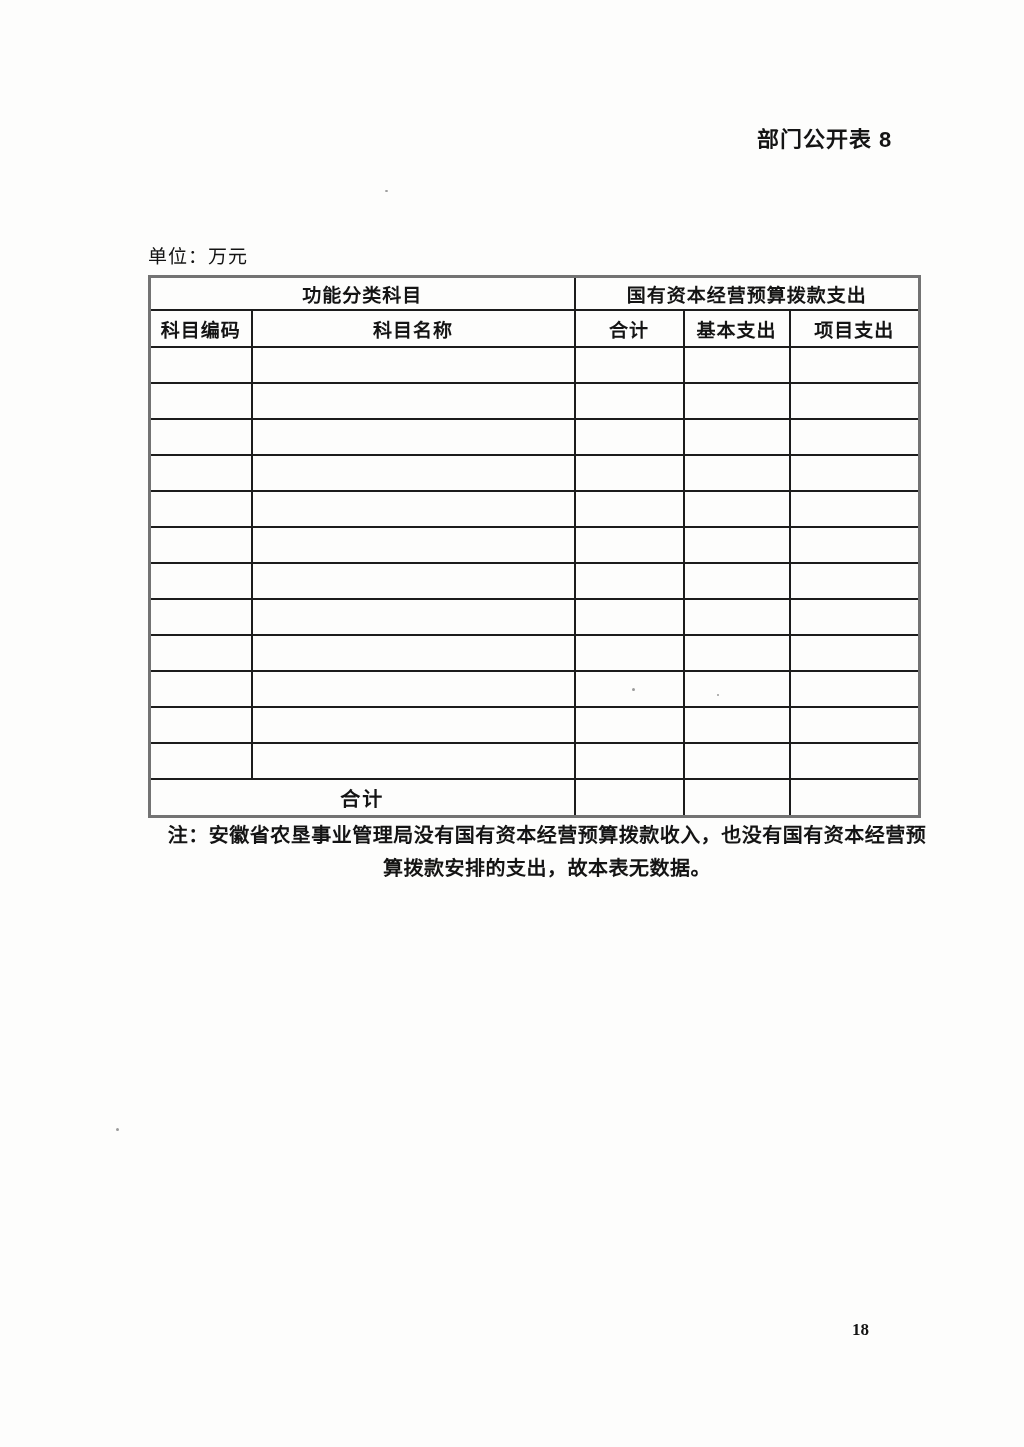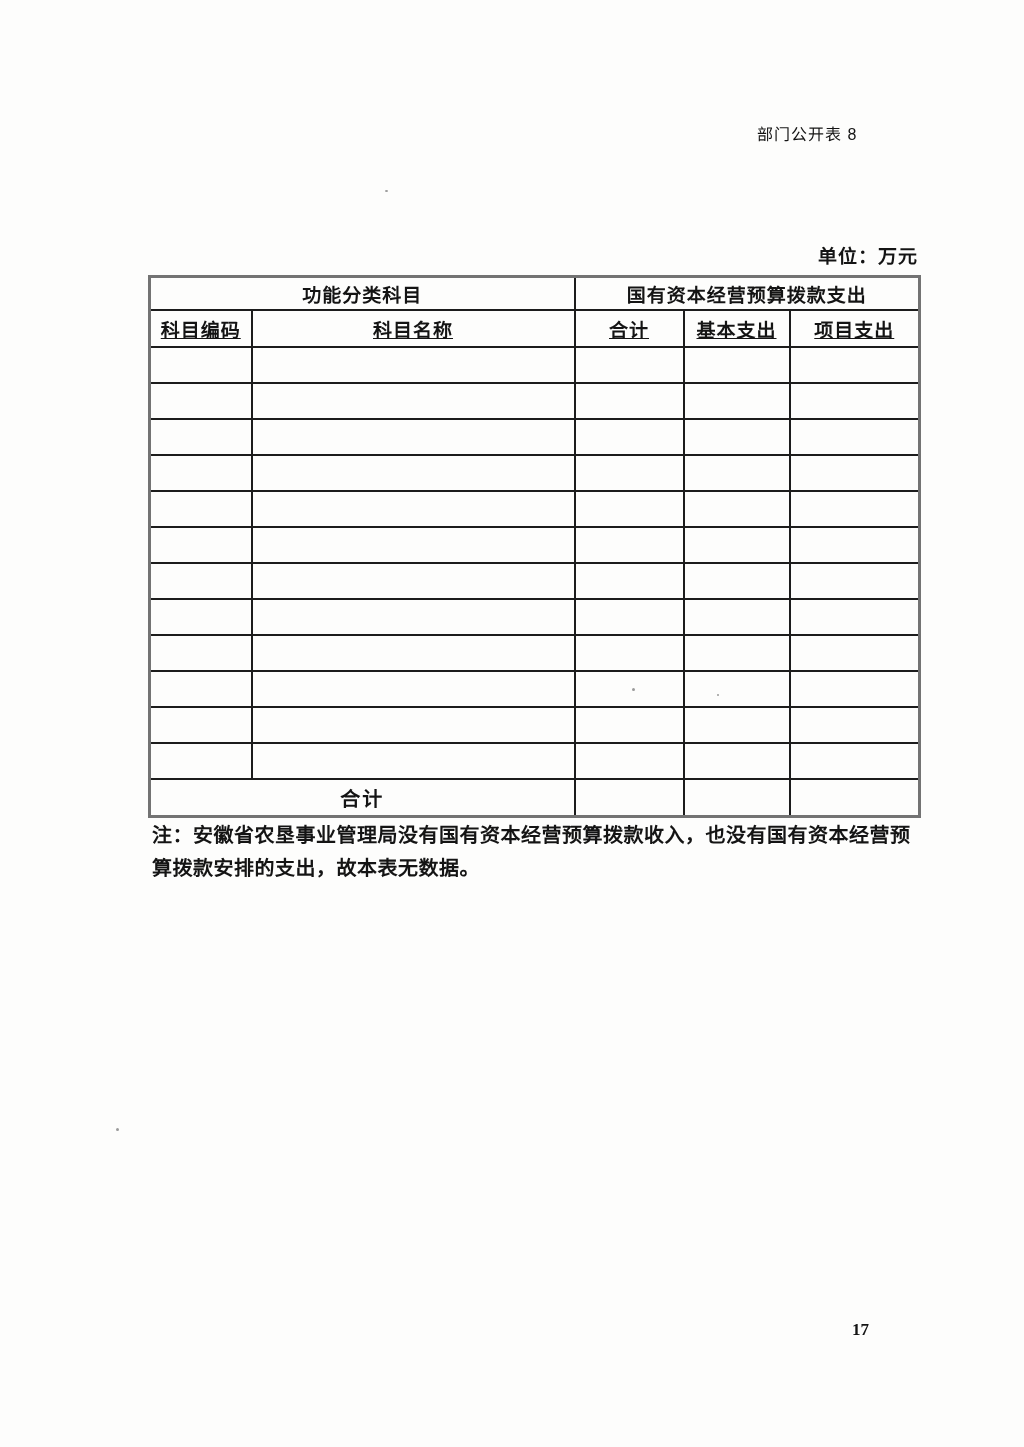--- a/index.html
+++ b/index.html
@@ -14,45 +14,45 @@
     margin: 0 auto;
     background: #fdfdfc;
     font-family: "Liberation Sans", sans-serif;
     color: #141414;
     overflow: hidden;
   }
   .doc-label {
     position: absolute;
     top: 121px;
     left: 757px;
-    font-size: 16px;
+    font-size: 22px;
     letter-spacing: 1px;
-    font-weight: 400;
+    font-weight: 700;
     white-space: nowrap;
   }
   .title {
     position: absolute;
     top: 189px;
     left: 148px;
     width: 770px;
     margin: 0;
     text-align: center;
     font-size: 26px;
     font-weight: 700;
     letter-spacing: 0.5px;
     white-space: nowrap;
   }
   .unit-label {
     position: absolute;
     top: 241px;
     left: 148px;
     width: 770px;
-    text-align: right;
+    text-align: left;
     font-size: 19px;
-    font-weight: 700;
+    font-weight: 400;
     letter-spacing: 1px;
   }
   table.budget-table {
     position: absolute;
     top: 275px;
     left: 148px;
     width: 770px;
     border-collapse: collapse;
     table-layout: fixed;
     border: 3px solid #737373;
@@ -64,37 +64,38 @@
     text-align: center;
     vertical-align: middle;
     font-size: 19px;
     overflow: hidden;
   }
   .budget-table thead th {
     font-weight: 700;
     letter-spacing: 1px;
   }
   .budget-table tr.group-row th { height: 31px; }
-  .budget-table tr.cols-row th { height: 35px; text-decoration: underline; }
+  .budget-table tr.cols-row th { height: 35px; }
   .budget-table tbody td { height: 34px; }
   .budget-table tfoot td { height: 35px; }
   .budget-table tfoot .total-label {
     font-weight: 700;
     font-size: 20px;
     letter-spacing: 2px;
   }
   .note {
     position: absolute;
     top: 819px;
     left: 152px;
     width: 790px;
     font-size: 20px;
     line-height: 33px;
     font-weight: 600;
     letter-spacing: 0.5px;
+    text-align: center;
   }
   .page-number {
     position: absolute;
     top: 1320px;
     left: 852px;
     font-family: "Liberation Serif", serif;
     font-size: 17px;
     font-weight: 700;
   }
   .speck {
@@ -228,20 +229,20 @@
         <td></td>
       </tr>
     </tfoot>
   </table>
 
   <div class="note">
     <div>注：安徽省农垦事业管理局没有国有资本经营预算拨款收入，也没有国有资本经营预</div>
     <div>算拨款安排的支出，故本表无数据。</div>
   </div>
 
-  <div class="page-number">17</div>
+  <div class="page-number">18</div>
 
   <div class="speck" style="top:190px;left:385px;width:3px;height:2px;"></div>
   <div class="speck" style="top:688px;left:632px;width:3px;height:3px;"></div>
   <div class="speck" style="top:694px;left:717px;width:2px;height:2px;"></div>
   <div class="speck" style="top:1128px;left:116px;width:3px;height:3px;"></div>
 
 </div>
 
 </body></html>

